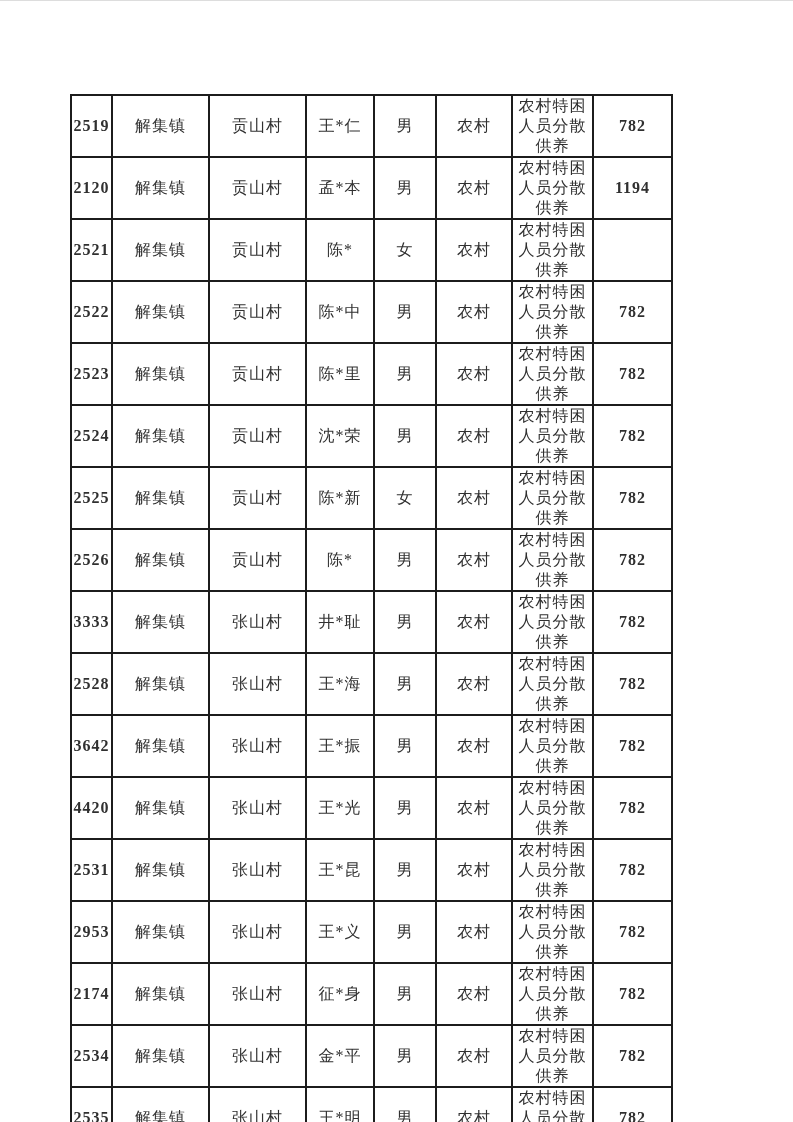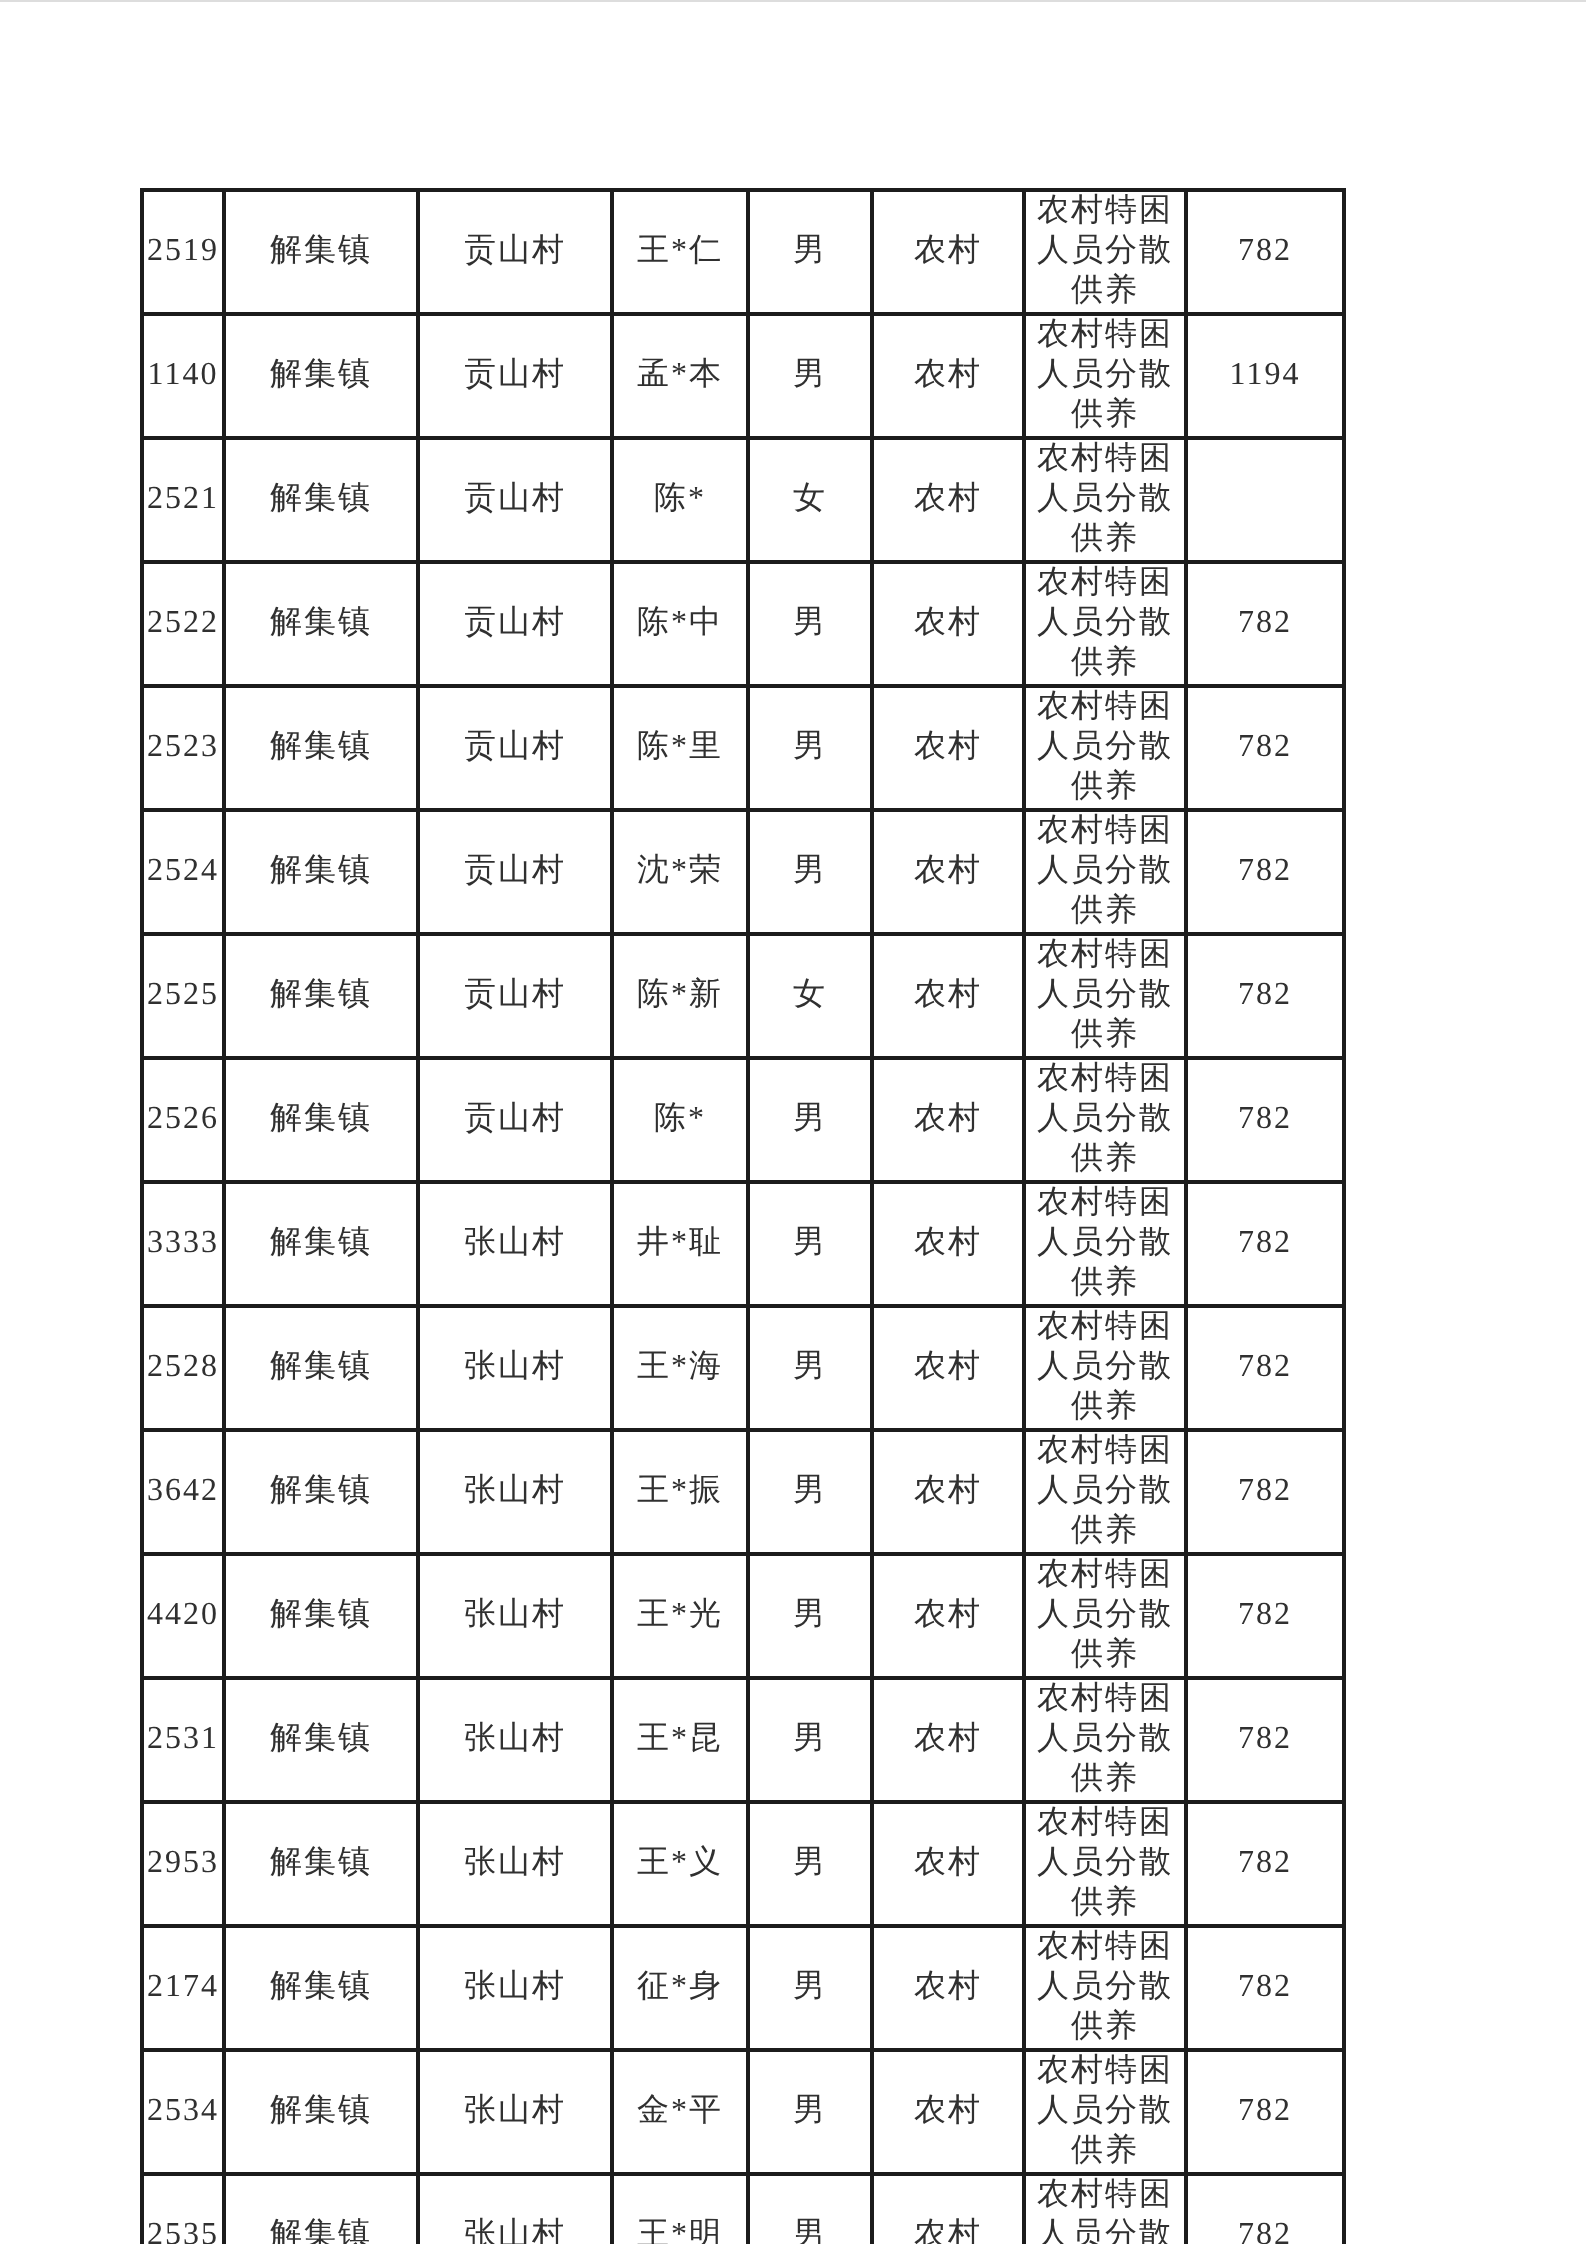--- a/index.html
+++ b/index.html
@@ -44,20 +44,21 @@
   col.c-town     { width: 97px; }
   col.c-village  { width: 97px; }
   col.c-name     { width: 68px; }
   col.c-gender   { width: 62px; }
   col.c-area     { width: 76px; }
   col.c-category { width: 81px; }
   col.c-amount   { width: 79px; }
   td.col-id, td.col-amount {
     font-size: 15px;
     letter-spacing: 0;
+    font-weight: bold;
   }
   td.col-category {
     font-size: 15px;
     letter-spacing: 0;
     padding: 0 2px;
     word-break: break-all;
     line-height: 20px;
   }
 </style>
 </head>
@@ -81,21 +82,21 @@
         <td class="col-id">2519</td>
         <td class="col-town">解集镇</td>
         <td class="col-village">贡山村</td>
         <td class="col-name">王*仁</td>
         <td class="col-gender">男</td>
         <td class="col-area">农村</td>
         <td class="col-category">农村特困人员分散供养</td>
         <td class="col-amount">782</td>
       </tr>
       <tr>
-        <td class="col-id">1140</td>
+        <td class="col-id">2120</td>
         <td class="col-town">解集镇</td>
         <td class="col-village">贡山村</td>
         <td class="col-name">孟*本</td>
         <td class="col-gender">男</td>
         <td class="col-area">农村</td>
         <td class="col-category">农村特困人员分散供养</td>
         <td class="col-amount">1194</td>
       </tr>
       <tr>
         <td class="col-id">2521</td>

